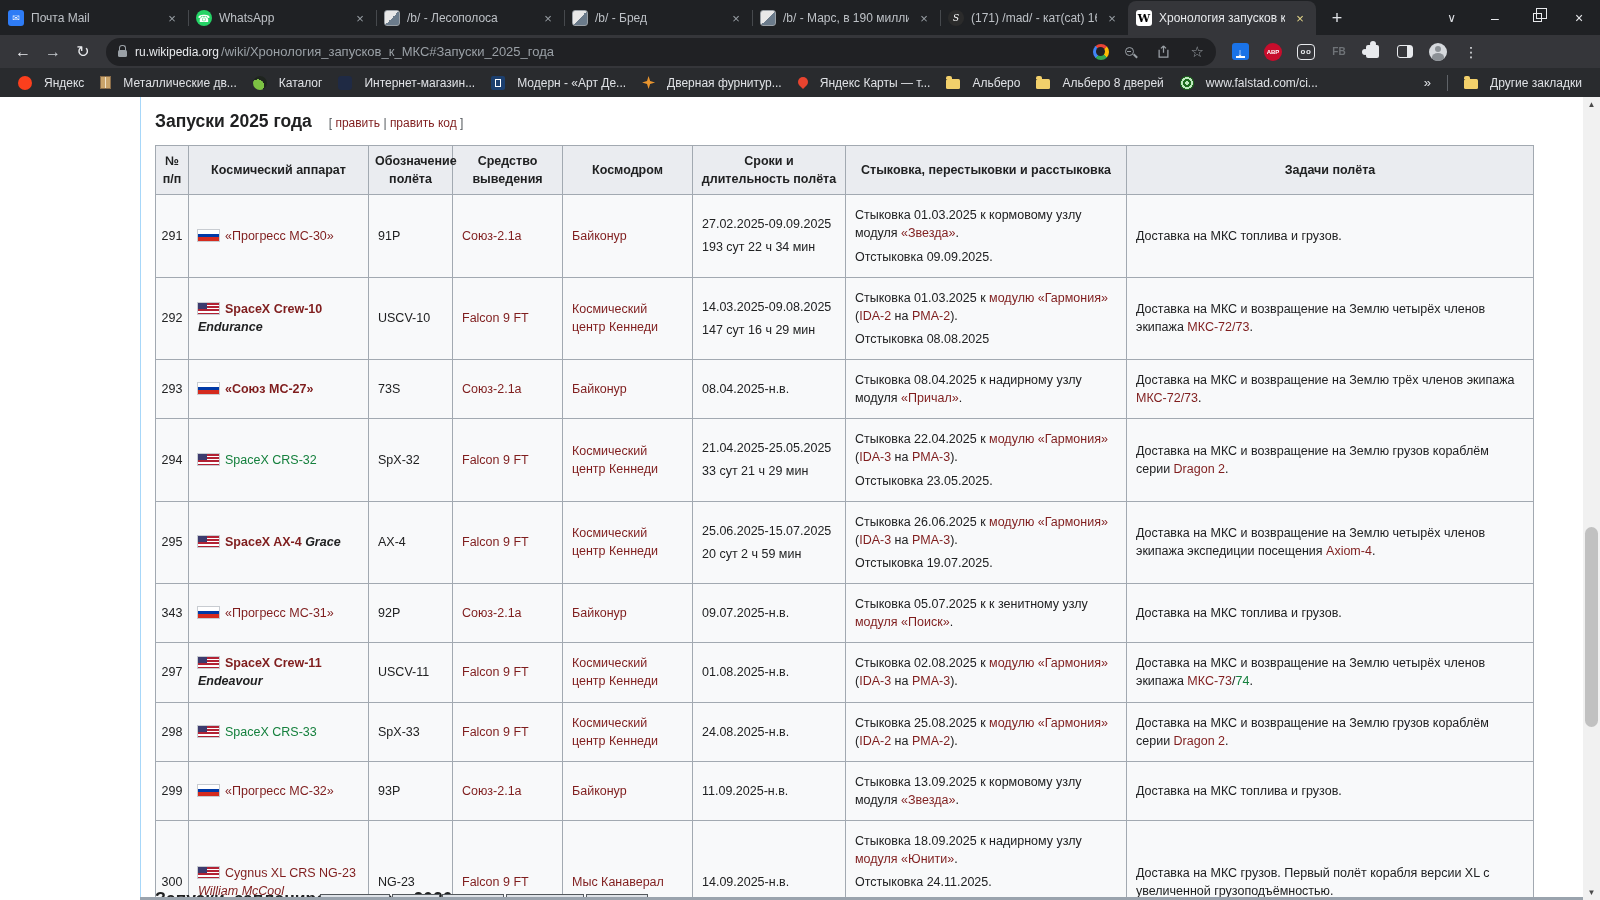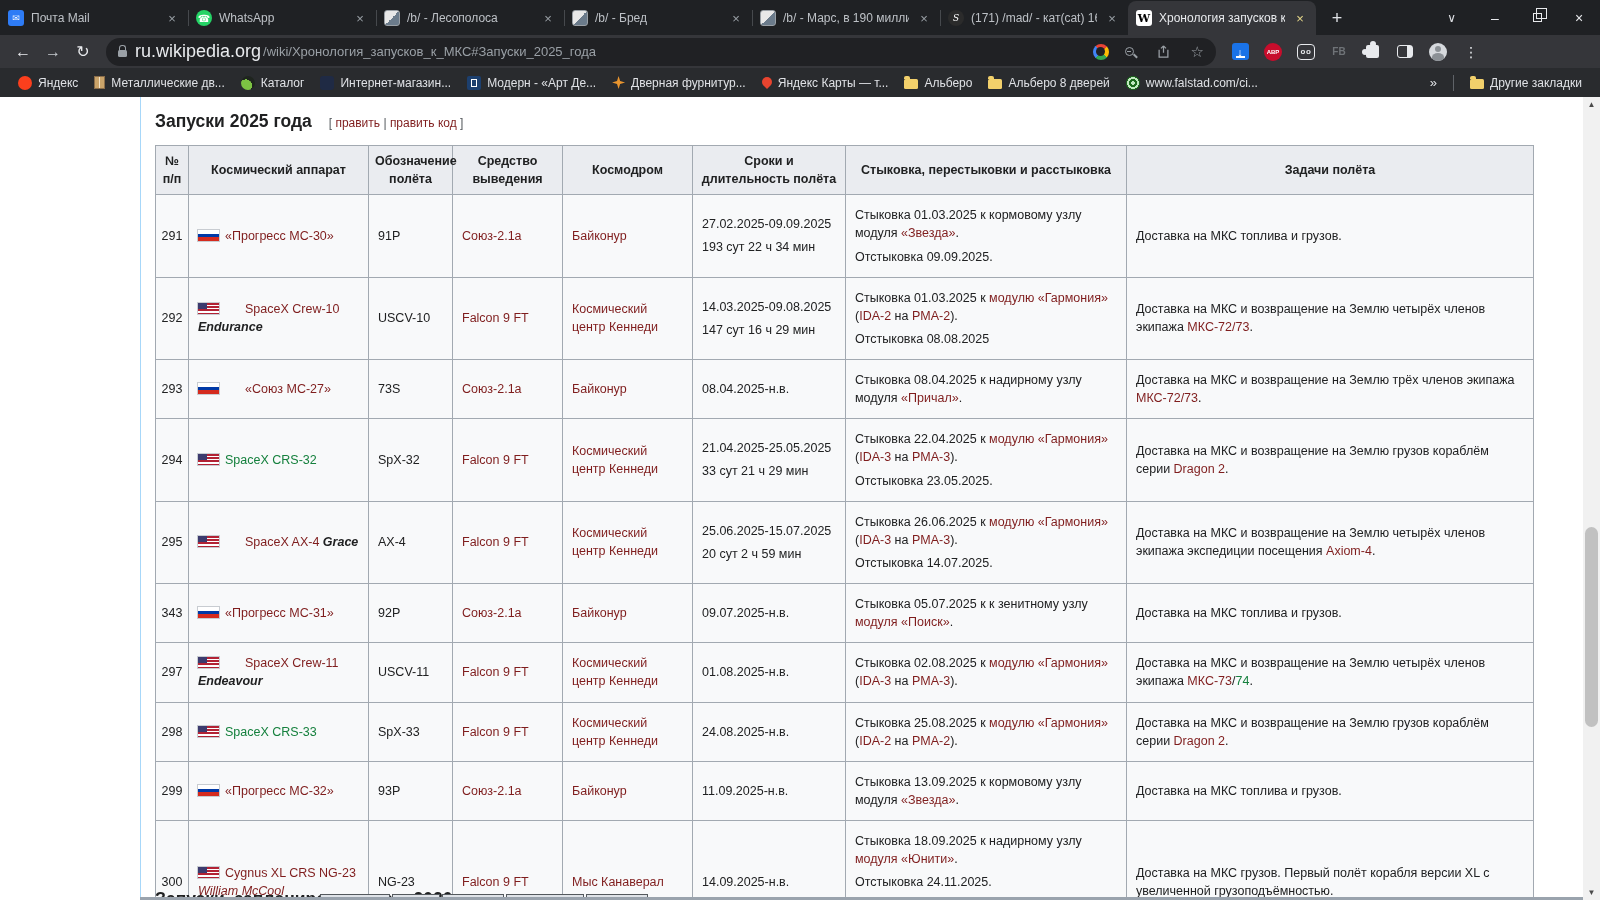--- a/index.html
+++ b/index.html
@@ -40,21 +40,21 @@
   
   .toolbar { height:33px; background:#35363a; display:flex; align-items:center; padding:0 8px; }
   .nav-btn { width:30px; height:28px; font-size:16px; color:#e8eaed; display:flex; align-items:center; justify-content:center; }
   .nav-fwd { color:#c7cbd0; }
   .urlbar {
     width:1110px; height:28px; background:#202124; border-radius:14px;
     display:flex; align-items:center; padding:0 12px; margin-left:8px; gap:8px;
   }
   .lock { width:9px; height:7px; background:#9aa0a6; border-radius:1.5px; position:relative; margin-top:4px; flex:none; }
   .lock::before { content:""; position:absolute; top:-5px; left:1px; width:5px; height:5px; border:1.5px solid #9aa0a6; border-bottom:none; border-radius:3px 3px 0 0; }
-  .url-host { color:#e8eaed; font-size:18px; }
+  .url-host { color:#e8eaed; font-size:12px; }
   .url-path { color:#9aa0a6; font-size:13px; overflow:hidden; white-space:nowrap; flex:1; }
   .gicon { width:16px; height:16px; border-radius:50%; flex:none;
     background:conic-gradient(from -40deg,#ea4335 0 90deg,#fbbc05 90deg 170deg,#34a853 170deg 260deg,#4285f4 260deg 360deg); position:relative; }
   .gicon::before { content:""; position:absolute; inset:3.5px; border-radius:50%; background:#202124; }
   .mag { width:9px; height:9px; border:1.7px solid #9aa0a6; border-radius:50%; position:relative; margin:0 8px; flex:none; }
   .mag::after { content:""; position:absolute; width:5px; height:1.7px; background:#9aa0a6; transform:rotate(45deg); right:-5px; bottom:-2px; }
   .mag::before { content:""; position:absolute; left:1px; top:2.6px; width:4px; height:1.4px; background:#9aa0a6; }
   .share-svg { margin:0 6px; flex:none; }
   .star { color:#9aa0a6; font-size:15px; margin-left:6px; flex:none; }
   .ext-row { display:flex; align-items:center; margin-left:14px; gap:13px; }
@@ -69,21 +69,21 @@
   .puzzle::after { content:""; position:absolute; left:-4px; top:4px; width:6px; height:6px; border-radius:50%; background:#e8eaed; }
   .panel-icon { width:16px; height:13px; border:1.6px solid #e8eaed; border-radius:3px; position:relative; }
   .panel-icon::after { content:""; position:absolute; right:0; top:0; bottom:0; width:5px; background:#e8eaed; }
   .avatar { width:18px; height:18px; border-radius:50%; background:#d6d9dd; position:relative; overflow:hidden; }
   .avatar::before { content:""; position:absolute; top:3px; left:6px; width:6px; height:6px; border-radius:50%; background:#8b9095; }
   .avatar::after { content:""; position:absolute; top:10px; left:3px; width:12px; height:8px; border-radius:50% 50% 0 0; background:#8b9095; }
   .dots { color:#e8eaed; font-size:14px; letter-spacing:0; }
 
   
   .bookmarks { height:29px; background:#292b2e; display:flex; align-items:center; padding:0 10px; color:#dfe1e5; font-size:12px; }
-  .bm { display:flex; align-items:center; gap:6px; padding:3px 8px; border-radius:4px; white-space:nowrap; }
+  .bm { display:flex; align-items:center; gap:12px; padding:3px 8px; border-radius:4px; white-space:nowrap; }
   .bmi { width:14px; height:14px; flex:none; display:flex; align-items:center; justify-content:center; }
   .bmi-yandex { background:#fc3f1d; border-radius:50%; color:#fff; font-weight:bold; font-size:9px; }
   .bmi-door { width:11px; height:13px; background:linear-gradient(90deg,#caa46a 40%,#f2e3c8 40% 60%,#caa46a 60%); border:1px solid #8a6d4a; }
   .bmi-catalog { border-radius:50%; background:radial-gradient(circle at 35% 68%, #7cc243 46%, #1e241e 47%); }
   .bmi-shop { background:#1f2a44; border-radius:3px; color:#fff; font-size:7px; }
   .bmi-modern { background:#1c3f6e; border-radius:2px; position:relative; }
   .bmi-modern::after { content:""; position:absolute; inset:3px 4px; border:1px solid #fff; }
   .bmi-furniture { width:13px; height:13px; background:#e8952f; clip-path:polygon(50% 0,62% 38%,100% 50%,62% 62%,50% 100%,38% 62%,0 50%,38% 38%); }
   .bmi-pin { width:10px; height:10px; background:#e8442f; border-radius:50% 50% 50% 0; transform:rotate(-45deg); margin-top:-2px; }
   .bmi-folder { width:14px; height:10px; background:#f2d06b; border-radius:1.5px; position:relative; margin-top:3px; }
@@ -93,21 +93,21 @@
   .bm-divider { width:1px; height:16px; background:#5f6368; margin:0 8px; }
 
   
   .content { position:relative; height:803px; background:#fff; color:#202122; overflow:hidden; }
   .vline { position:absolute; left:140px; top:0; bottom:0; width:1px; background:#a7d7f9; }
   .article { position:absolute; left:155px; top:14px; width:1378px; }
   .sect-head { font-size:17.5px; font-weight:bold; margin:0 0 13px 0; }
   .editsec { font-size:12px; font-weight:normal; color:#54595d; margin-left:12px; }
   .wlink { color:#7f1d1d; }
   .wred { color:#15803d; }
-  .wbold { font-weight:normal;margin-left:20px; }
+  .wbold { font-weight:bold; }
   .wbi { font-weight:bold; font-style:italic; color:#202122; }
   .wital { font-style:italic; }
   table.wikitable { border-collapse:collapse; width:1378px; background:#f8f9fa; font-size:12.5px; line-height:1.45; table-layout:fixed; }
   .wikitable th { background:#eaecf0; border:1px solid #a2a9b1; padding:6px 6px; text-align:center; font-weight:bold; white-space:pre-line; }
   .wikitable td { border:1px solid #a2a9b1; padding:6px 9px; vertical-align:middle; text-align:left; overflow:hidden; }
   .wikitable td.num { text-align:center; padding:6px 2px; }
   .wikitable td p { margin:5px 0; }
   .flag { display:inline-block; width:21px; height:11px; margin-right:6px; vertical-align:-1px; outline:1px solid #c8ccd1; }
   .flag-ru { background:linear-gradient(180deg,#fff 0 33%,#0039a6 33% 66%,#d52b1e 66%); }
   .flag-us { background:repeating-linear-gradient(180deg,#b22234 0 1.6px,#fff 1.6px 3.2px); position:relative; }
@@ -415,21 +415,21 @@
             </td>
             <td>
               <p><span class="wlink">Космический центр Кеннеди</span></p>
             </td>
             <td>
               <p>25.06.2025-15.07.2025</p>
               <p>20 сут 2 ч 59 мин</p>
             </td>
             <td>
               <p><span>Стыковка 26.06.2025 к </span><span class="wlink">модулю «Гармония»</span><span> (</span><span class="wlink">IDA-3</span><span> на </span><span class="wlink">PMA-3</span><span>).</span></p>
-              <p><span>Отстыковка 14.07.2025.</span></p>
+              <p><span>Отстыковка 19.07.2025.</span></p>
             </td>
             <td>
               <p><span>Доставка на МКС и возвращение на Землю четырёх членов экипажа экспедиции посещения </span><span class="wlink">Axiom-4</span><span>.</span></p>
             </td>
           </tr>
           <tr>
             <td class="num">343</td>
             <td>
               <p><span class="flag flag-ru"></span><span class="wlink">«Прогресс МС-31»</span></p>
             </td>

